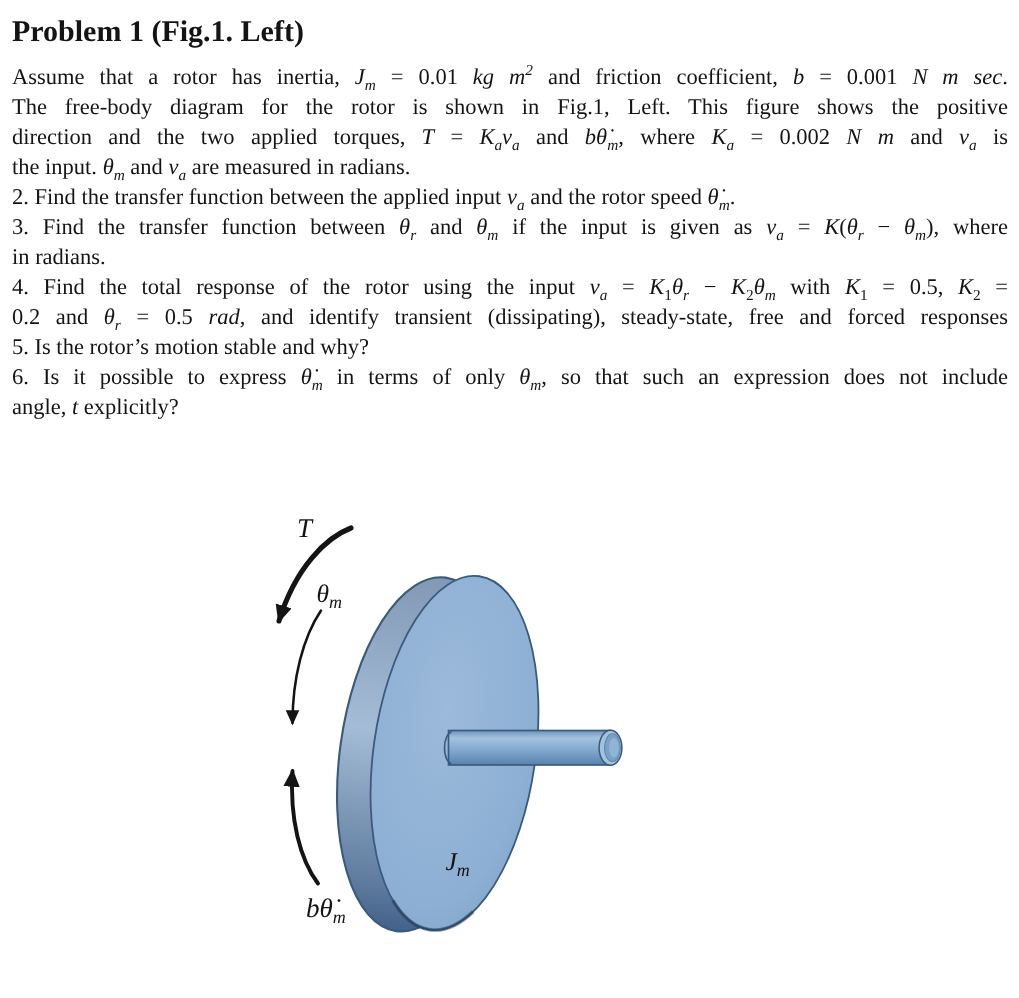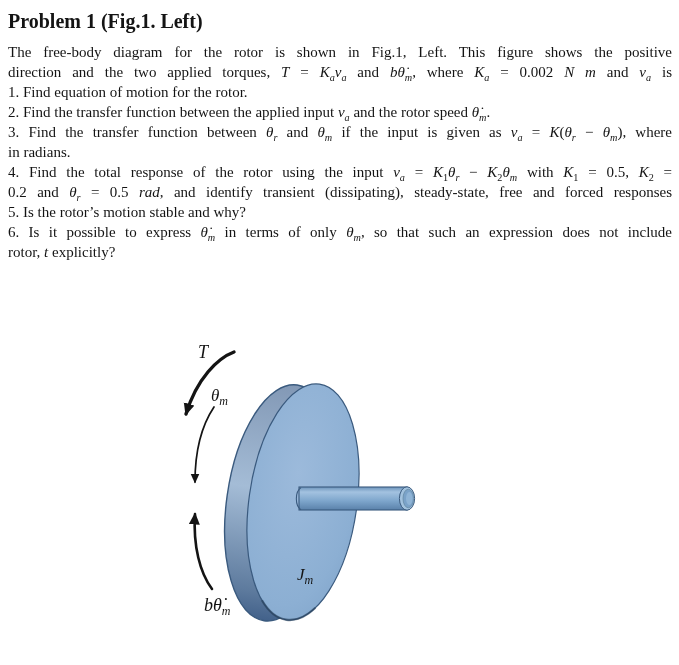--- a/index.html
+++ b/index.html
@@ -19,31 +19,32 @@
   .figsub{font-size:12px;}
 </style>
 </head>
 <body>
 
 <div class="page">
 
   <div class="text-block">
     <h1 class="title">Problem 1 (Fig.1. Left)</h1>
     <div class="body-lines">
+      <div class="line jl"><span>Assume that a rotor has inertia, </span><span class="it">J</span><sub class="it">m</sub><span> = 0.01 </span><span class="it">kg m</span><sup class="it">2</sup><span> and friction coefficient, </span><span class="it">b</span><span> = 0.001 </span><span class="it">N m sec</span><span>.</span></div>
       <div class="line jl"><span>The free-body diagram for the rotor is shown in Fig.1, Left. This figure shows the positive</span></div>
       <div class="line jl"><span>direction and the two applied torques, </span><span class="it">T</span><span> = </span><span class="it">K</span><sub class="it">a</sub><span class="it">v</span><sub class="it">a</sub><span> and </span><span class="it">bθ̇</span><sub class="it">m</sub><span>, where </span><span class="it">K</span><sub class="it">a</sub><span> = 0.002 </span><span class="it">N m</span><span> and </span><span class="it">v</span><sub class="it">a</sub><span> is</span></div>
-      <div class="line"><span>1. Find equation of motion for the rotor.</span></div>
+      <div class="line"><span>the input. </span><span class="it">θ</span><sub class="it">m</sub><span> and </span><span class="it">v</span><sub class="it">a</sub><span> are measured in radians.</span></div>
       <div class="line"><span>2. Find the transfer function between the applied input </span><span class="it">v</span><sub class="it">a</sub><span> and the rotor speed </span><span class="it">θ̇</span><sub class="it">m</sub><span>.</span></div>
       <div class="line jl"><span>3. Find the transfer function between </span><span class="it">θ</span><sub class="it">r</sub><span> and </span><span class="it">θ</span><sub class="it">m</sub><span> if the input is given as </span><span class="it">v</span><sub class="it">a</sub><span> = </span><span class="it">K</span><span>(</span><span class="it">θ</span><sub class="it">r</sub><span> − </span><span class="it">θ</span><sub class="it">m</sub><span>), where</span></div>
       <div class="line"><span>in radians.</span></div>
       <div class="line jl"><span>4. Find the total response of the rotor using the input </span><span class="it">v</span><sub class="it">a</sub><span> = </span><span class="it">K</span><sub>1</sub><span class="it">θ</span><sub class="it">r</sub><span> − </span><span class="it">K</span><sub>2</sub><span class="it">θ</span><sub class="it">m</sub><span> with </span><span class="it">K</span><sub>1</sub><span> = 0.5, </span><span class="it">K</span><sub>2</sub><span> =</span></div>
       <div class="line jl"><span>0.2 and </span><span class="it">θ</span><sub class="it">r</sub><span> = 0.5 </span><span class="it">rad</span><span>, and identify transient (dissipating), steady-state, free and forced responses</span></div>
       <div class="line"><span>5. Is the rotor’s motion stable and why?</span></div>
       <div class="line jl"><span>6. Is it possible to express </span><span class="it">θ̇</span><sub class="it">m</sub><span> in terms of only </span><span class="it">θ</span><sub class="it">m</sub><span>, so that such an expression does not include</span></div>
-      <div class="line"><span>rotor, </span><span class="it">t</span><span> explicitly?</span></div>
+      <div class="line"><span>angle, </span><span class="it">t</span><span> explicitly?</span></div>
     </div>
   </div>
 
   <svg class="figure" width="679" height="327" viewBox="0 338 679 327" xmlns="http://www.w3.org/2000/svg">
     <defs>
       <radialGradient id="faceGrad" cx="42%" cy="38%" r="80%">
         <stop offset="0%" stop-color="#9cbadb"></stop>
         <stop offset="70%" stop-color="#8cafd3"></stop>
         <stop offset="100%" stop-color="#7fa3c9"></stop>
       </radialGradient>

